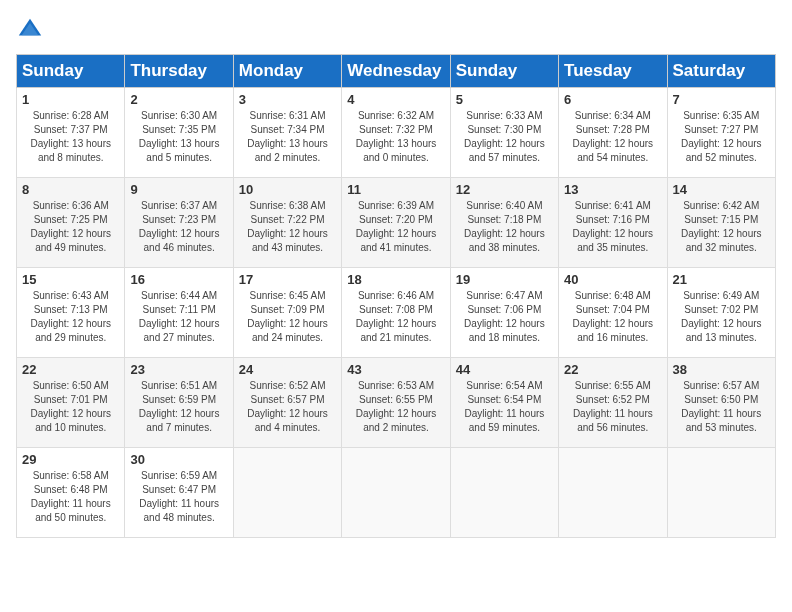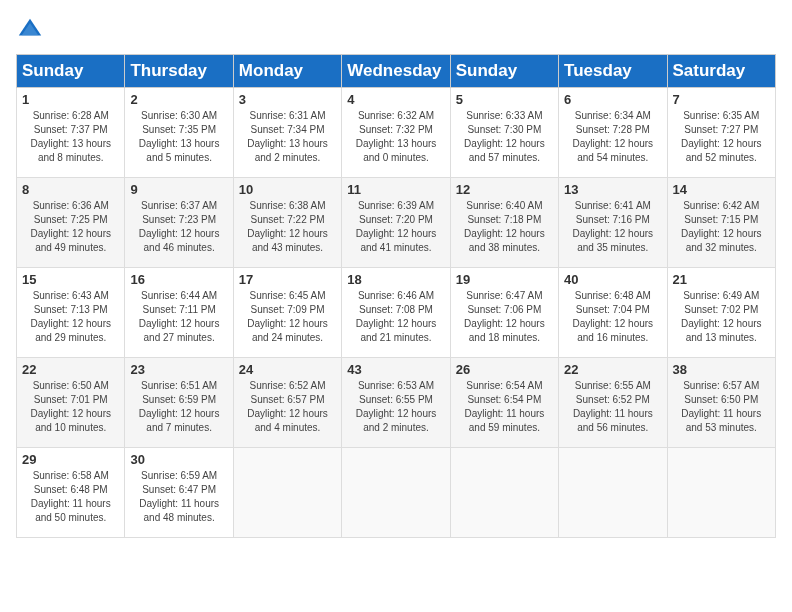--- a/index.html
+++ b/index.html
@@ -222,21 +222,21 @@
         </td>
         <td>
           <span class="day-num">24</span>
           <div class="day-detail">Sunrise: 6:52 AM<br>Sunset: 6:57 PM<br>Daylight: 12 hours and 4 minutes.</div>
         </td>
         <td>
           <span class="day-num">43</span>
           <div class="day-detail">Sunrise: 6:53 AM<br>Sunset: 6:55 PM<br>Daylight: 12 hours and 2 minutes.</div>
         </td>
         <td>
-          <span class="day-num">26</span>
+          <span class="day-num">44</span>
           <div class="day-detail">Sunrise: 6:54 AM<br>Sunset: 6:54 PM<br>Daylight: 11 hours and 59 minutes.</div>
         </td>
         <td>
           <span class="day-num">22</span>
           <div class="day-detail">Sunrise: 6:55 AM<br>Sunset: 6:52 PM<br>Daylight: 11 hours and 56 minutes.</div>
         </td>
         <td>
           <span class="day-num">38</span>
           <div class="day-detail">Sunrise: 6:57 AM<br>Sunset: 6:50 PM<br>Daylight: 11 hours and 53 minutes.</div>
         </td>

